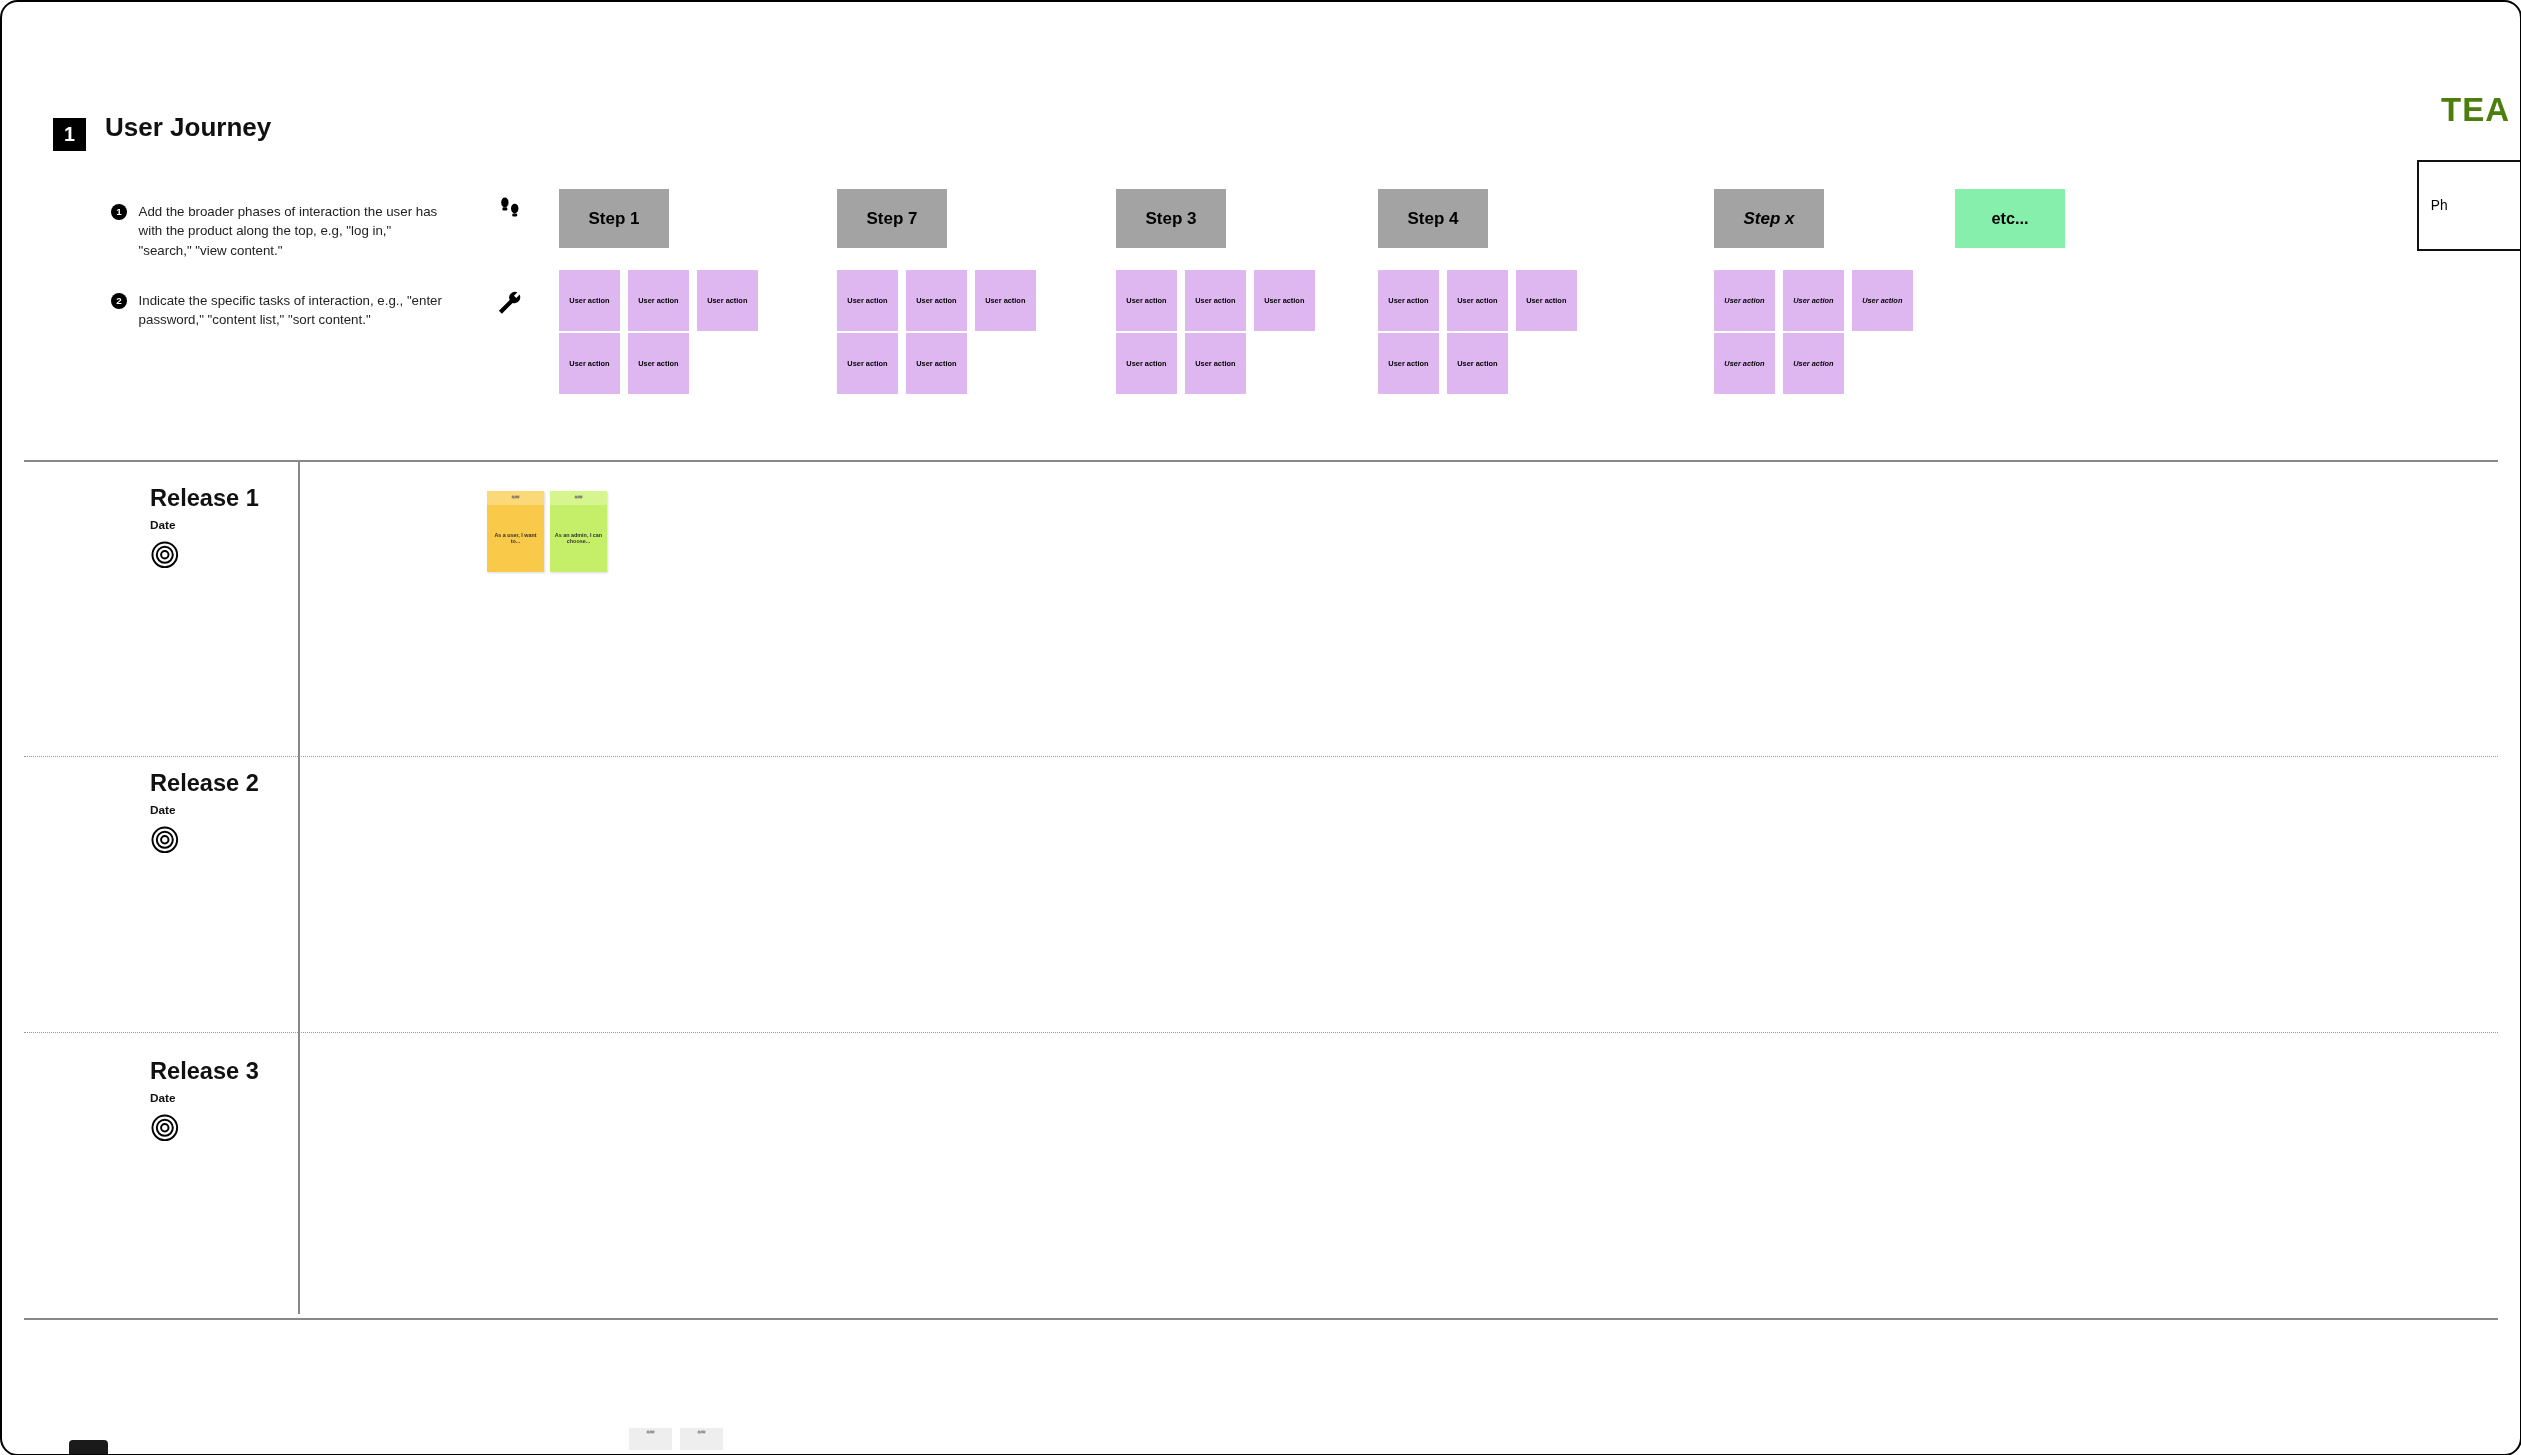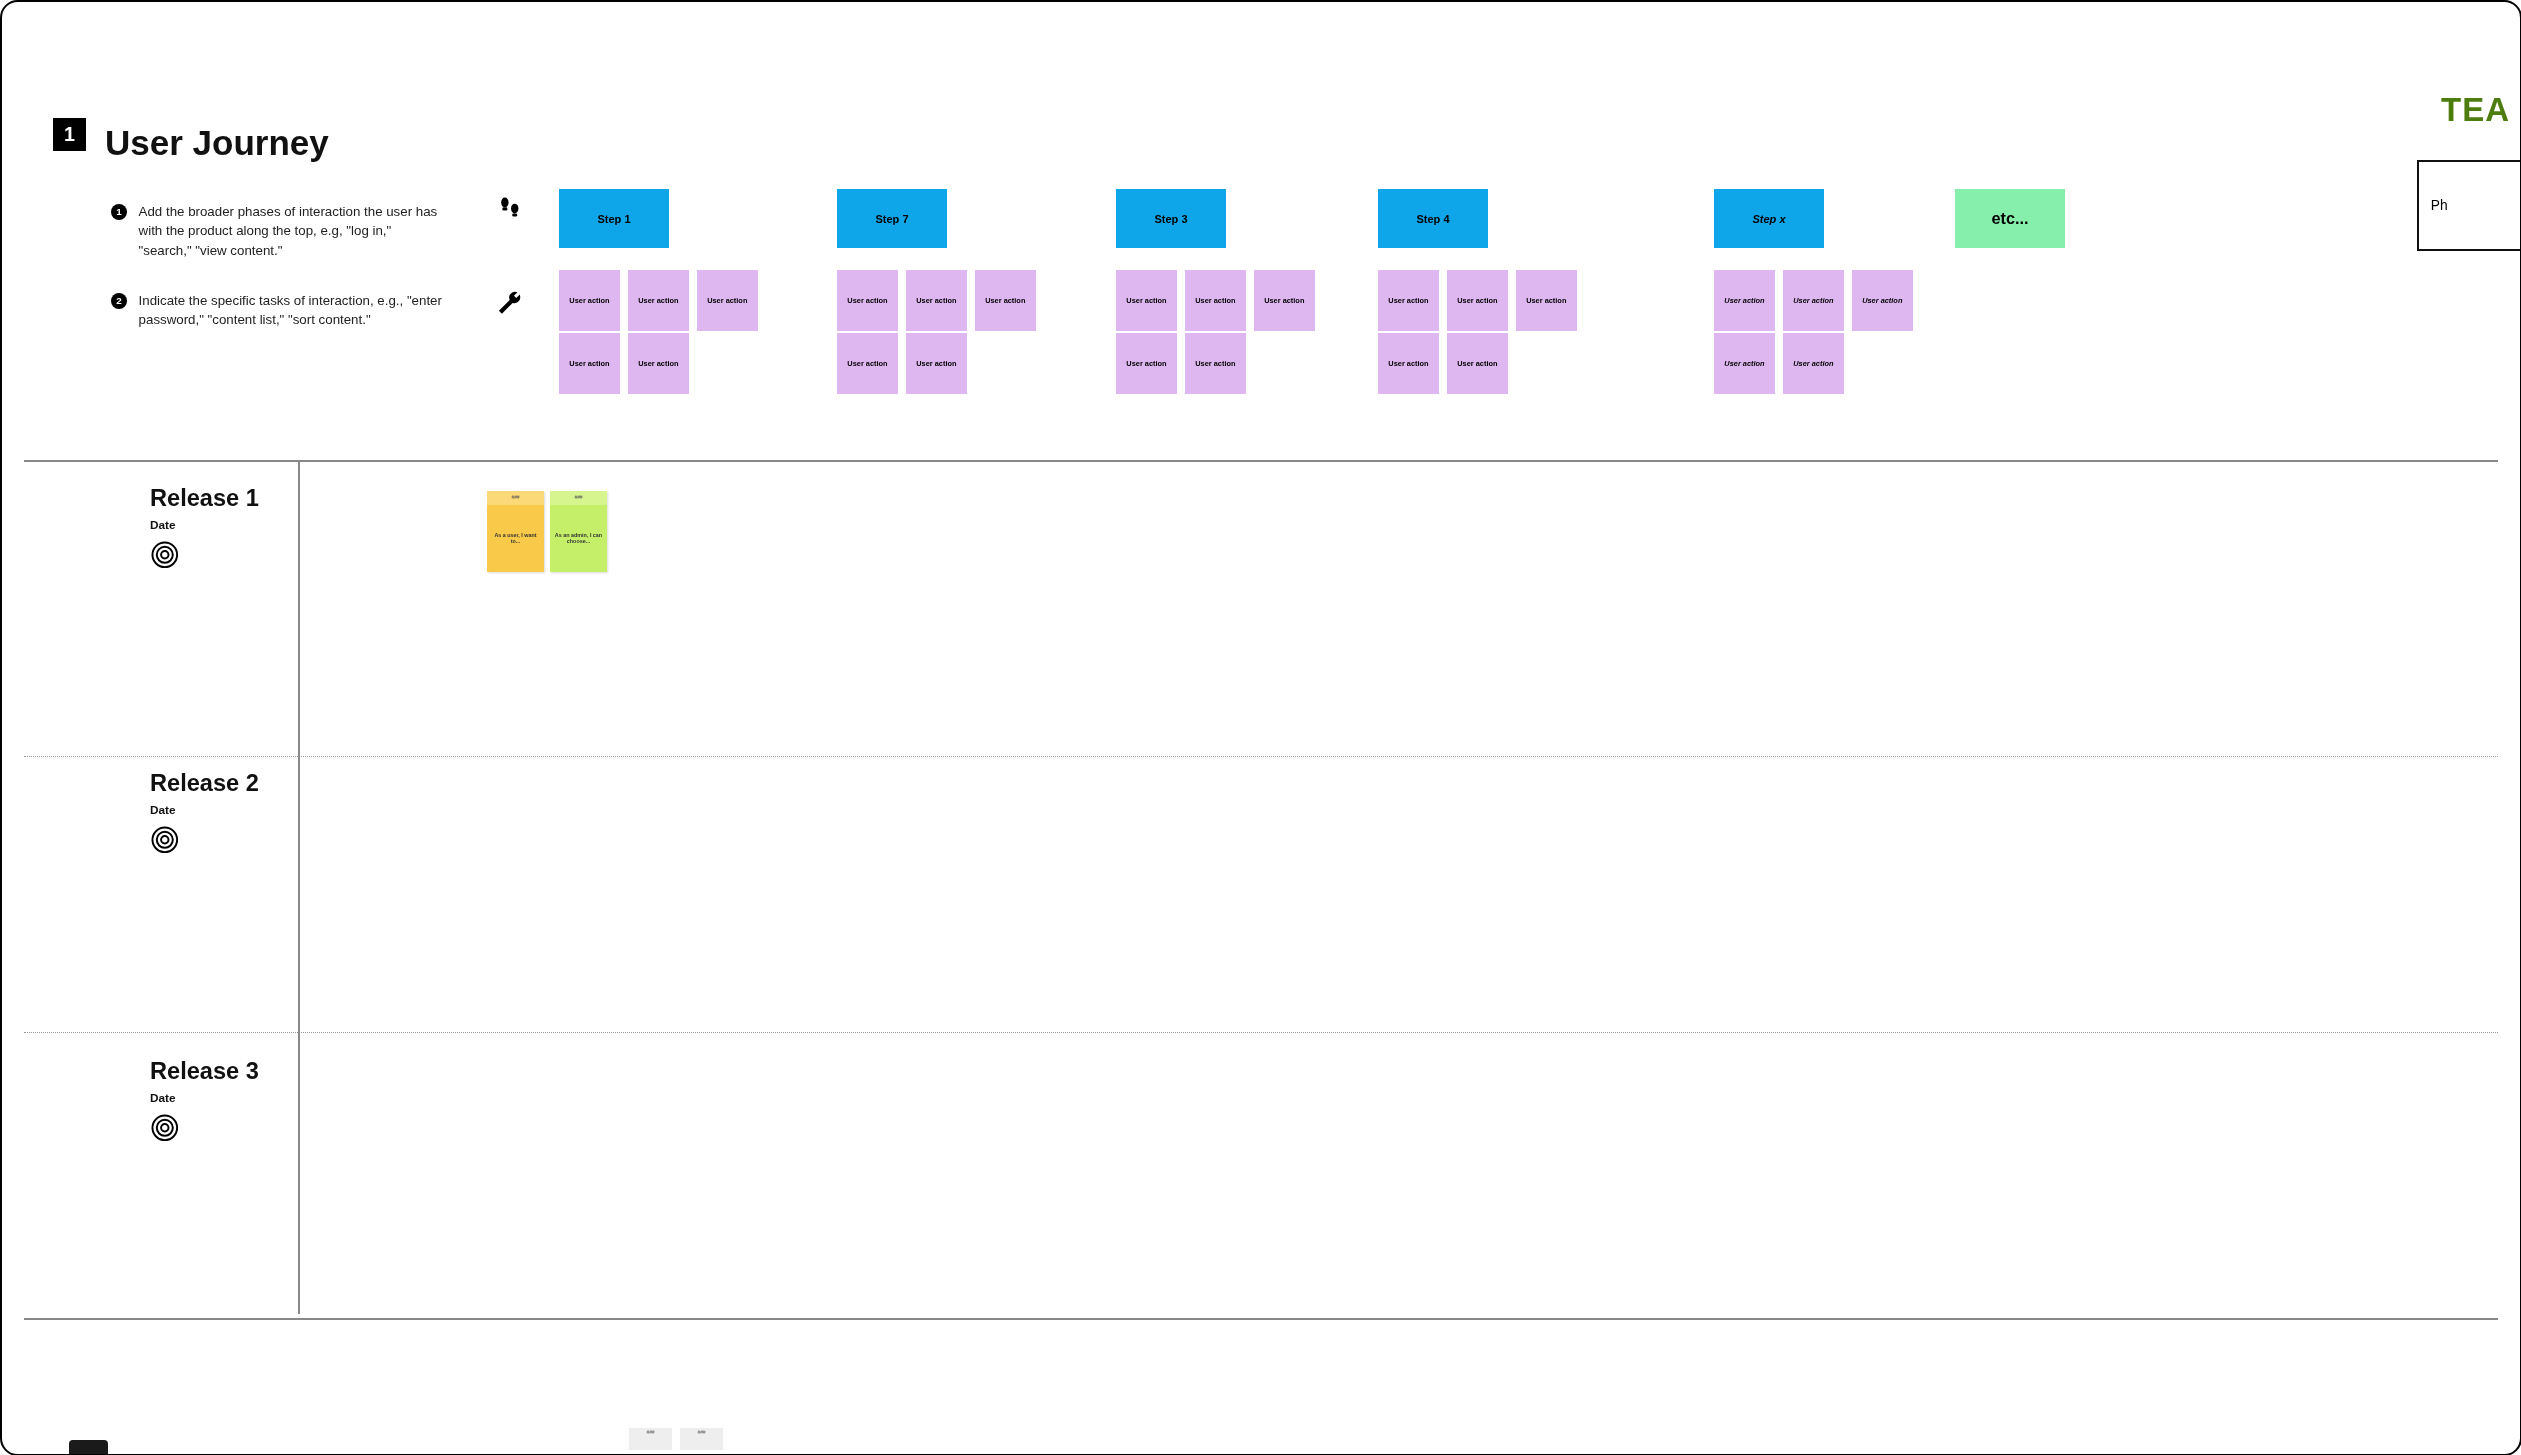--- a/index.html
+++ b/index.html
@@ -1,36 +1,36 @@
 <!DOCTYPE html>
 <html><head>
 <meta charset="utf-8">
 <style>
 * { margin: 0; padding: 0; box-sizing: border-box; }
 body { font-family: -apple-system, BlinkMacSystemFont, "Segoe UI", Helvetica, Arial, sans-serif; background: #fff; width: 2522px; height: 1456px; position: relative; overflow: hidden; border: 2px solid #000; border-radius: 17.7px; }
 .canvas { position: absolute; inset: 0; }
 
 
 .header-badge { position: absolute; top: 116px; left: 51px; width: 33px; height: 33px; background: #000; color: #fff; display: flex; align-items: center; justify-content: center; font-weight: 700; font-size: 19.7px; }
-.header-title { position: absolute; top: 121px; left: 103px; font-size: 35px; font-weight: 700; color: #111; }
+.header-title { position: absolute; top: 110px; left: 103px; font-size: 26px; font-weight: 700; color: #111; }
 
 
 .instr { position: absolute; left: 109px; width: 335px; display: flex; gap: 11.8px; }
 .instr-num { width: 15.8px; height: 15.8px; border-radius: 50%; background: #000; color: #fff; font-size: 9.9px; display: flex; align-items: center; justify-content: center; flex: 0 0 15.8px; margin-top: 2px; font-weight: 700; }
 .instr-text { font-size: 13.3px; line-height: 1.45; color: #222; }
 .instr.row1 { top: 200px; }
 .instr.row2 { top: 289px; }
 
 
 .footprints-icon { position: absolute; top: 193px; left: 493px; }
 .wrench-icon { position: absolute; top: 288px; left: 493px; }
 
 
 .step-col { position: absolute; top: 187px; width: 246px; }
-.step-box { width: 110px; height: 59px; background: #0ea5e9; color: #000; font-weight: 700; font-size: 11px; display: flex; align-items: center; justify-content: center; margin-bottom: 21.7px; }
+.step-box { width: 110px; height: 59px; background: #a3a3a3; color: #000; font-weight: 700; font-size: 17px; display: flex; align-items: center; justify-content: center; margin-bottom: 21.7px; }
 .ua-grid { display: flex; flex-direction: column; gap: 2px; }
 .ua-row { display: flex; gap: 7.9px; }
 .ua-box { width: 61px; height: 61px; background: #dfb7f0; color: #000; font-size: 7.4px; font-weight: 700; display: flex; align-items: center; justify-content: center; text-align: center; }
 
 .c0 { left: 557px; }
 .c1 { left: 835px; }
 .c2 { left: 1114px; }
 .c3 { left: 1376px; }
 .c4 { left: 1712px; font-style: italic; }
 .etc-box { position: absolute; top: 187px; left: 1953px; width: 110px; height: 59px; background: #86efac; color: #000; font-weight: 700; font-size: 16.3px; display: flex; align-items: center; justify-content: center; }

